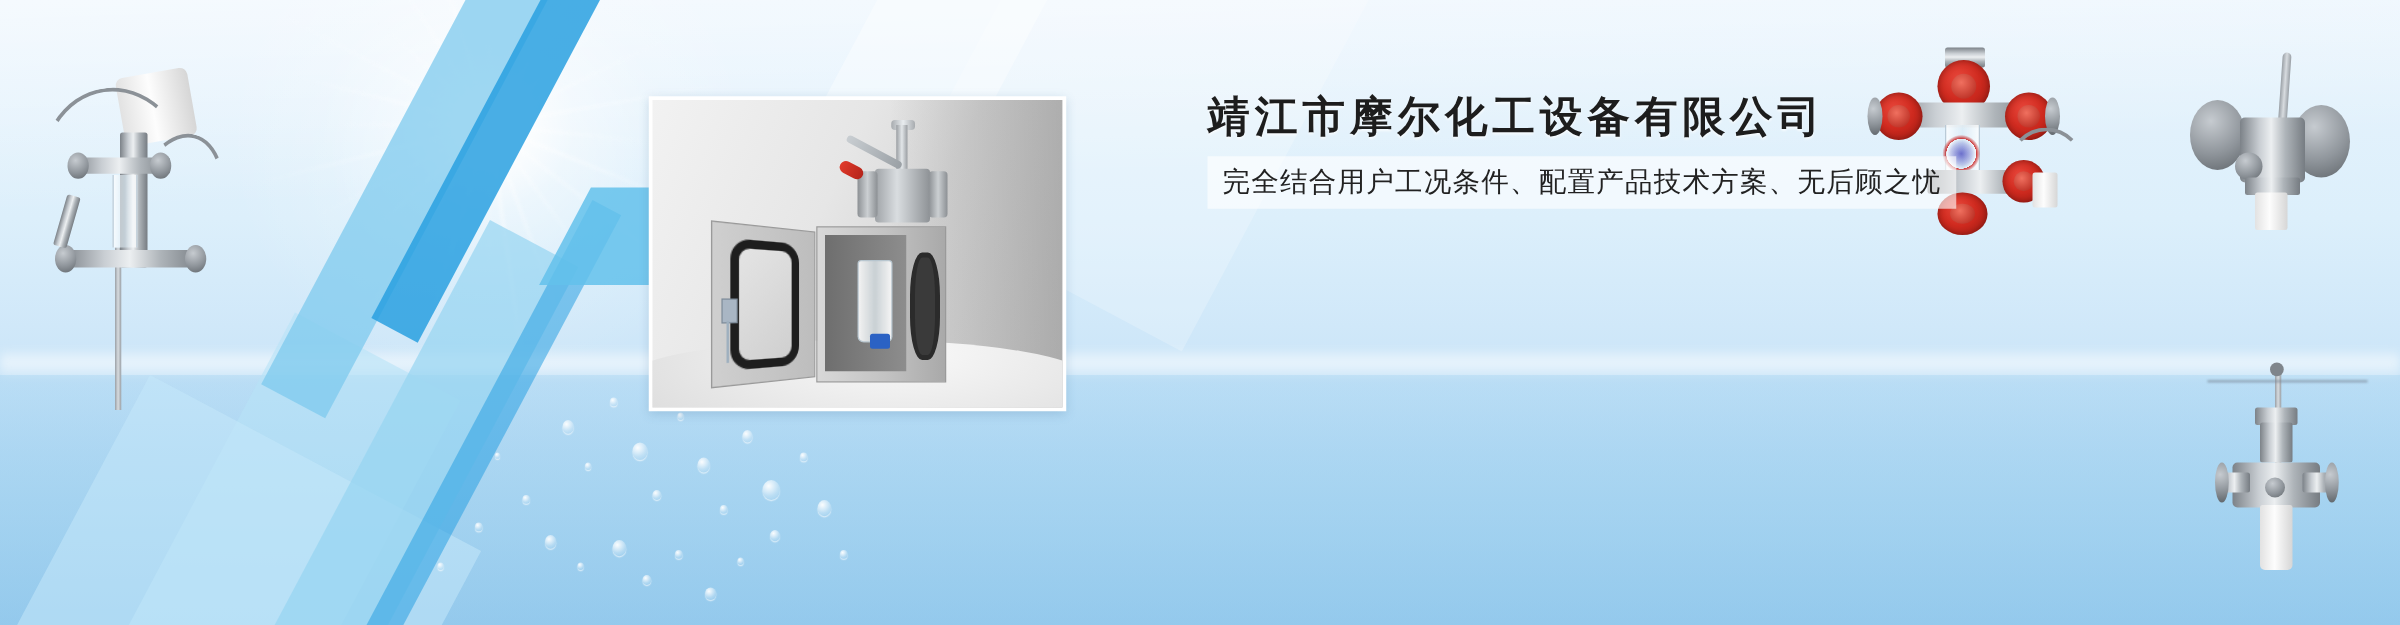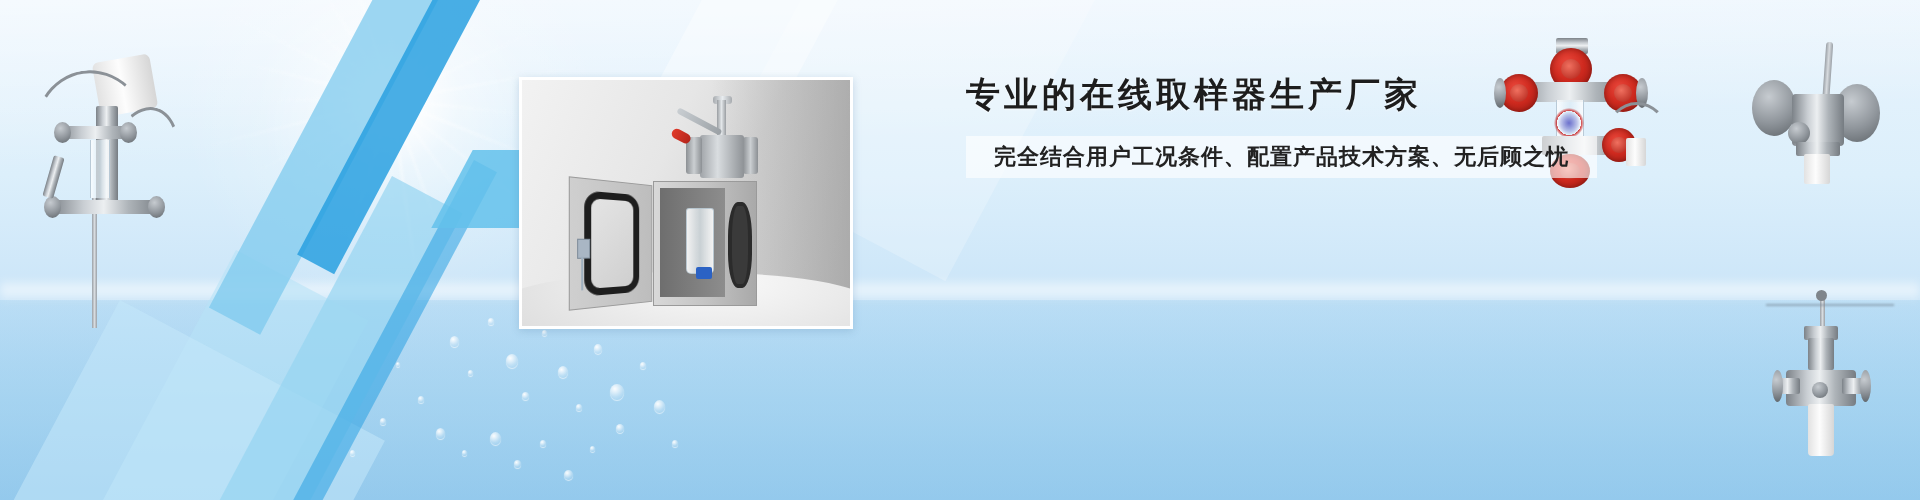--- a/index.html
+++ b/index.html
@@ -302,28 +302,27 @@
     background: #1379e8;
     color: #ffffff;
     font-weight: bold;
     font-size: 32px;
     letter-spacing: 2px;
     padding: 8px 14px 9px 14px;
     white-space: nowrap;
   }
   .subline {
     display: inline-block;
-    margin-top: 23px;
+    margin-top: 12px;
     background: rgba(255,255,255,0.62);
     color: #222222;
     font-size: 22px;
     letter-spacing: 1px;
-    padding: 6px 28px;
+    padding: 6px 12px;
     white-space: nowrap;
-    font-weight: bold;
   }
   .badge {
     display: inline-block;
     margin-top: 14px;
     background: #1379e8;
     color: #ffffff;
     font-size: 24px;
     letter-spacing: 4px;
     padding: 7px 18px 8px 18px;
     white-space: nowrap;
@@ -515,21 +514,21 @@
     <div class="metal-v" style="position:absolute; left:10px; top:80px; width:70px; height:36px; border-radius:4px;"></div>
     <div class="metal-v" style="position:absolute; left:0px; top:88px; width:24px; height:16px;"></div>
     <div class="metal-v" style="position:absolute; left:66px; top:88px; width:24px; height:16px;"></div>
     <div class="flange" style="left:-4px; top:80px; width:11px; height:32px;"></div>
     <div class="flange" style="left:84px; top:80px; width:11px; height:32px;"></div>
     <div class="flange" style="left:36px; top:92px; width:16px; height:16px;"></div>
     <div class="white-cyl" style="left:32px; top:114px; width:26px; height:52px; border-radius:2px 2px 4px 4px;"></div>
   </div>
 
   <div class="textblock">
-    <div class="company-name">专业的在线取样器生产厂家</div>
+    <div class="company-name">靖江市摩尔化工设备有限公司</div>
 
 
     <div><span class="subline">完全结合用户工况条件、配置产品技术方案、无后顾之忧</span></div>
 
 
   </div>
 
 
 </div>
 

